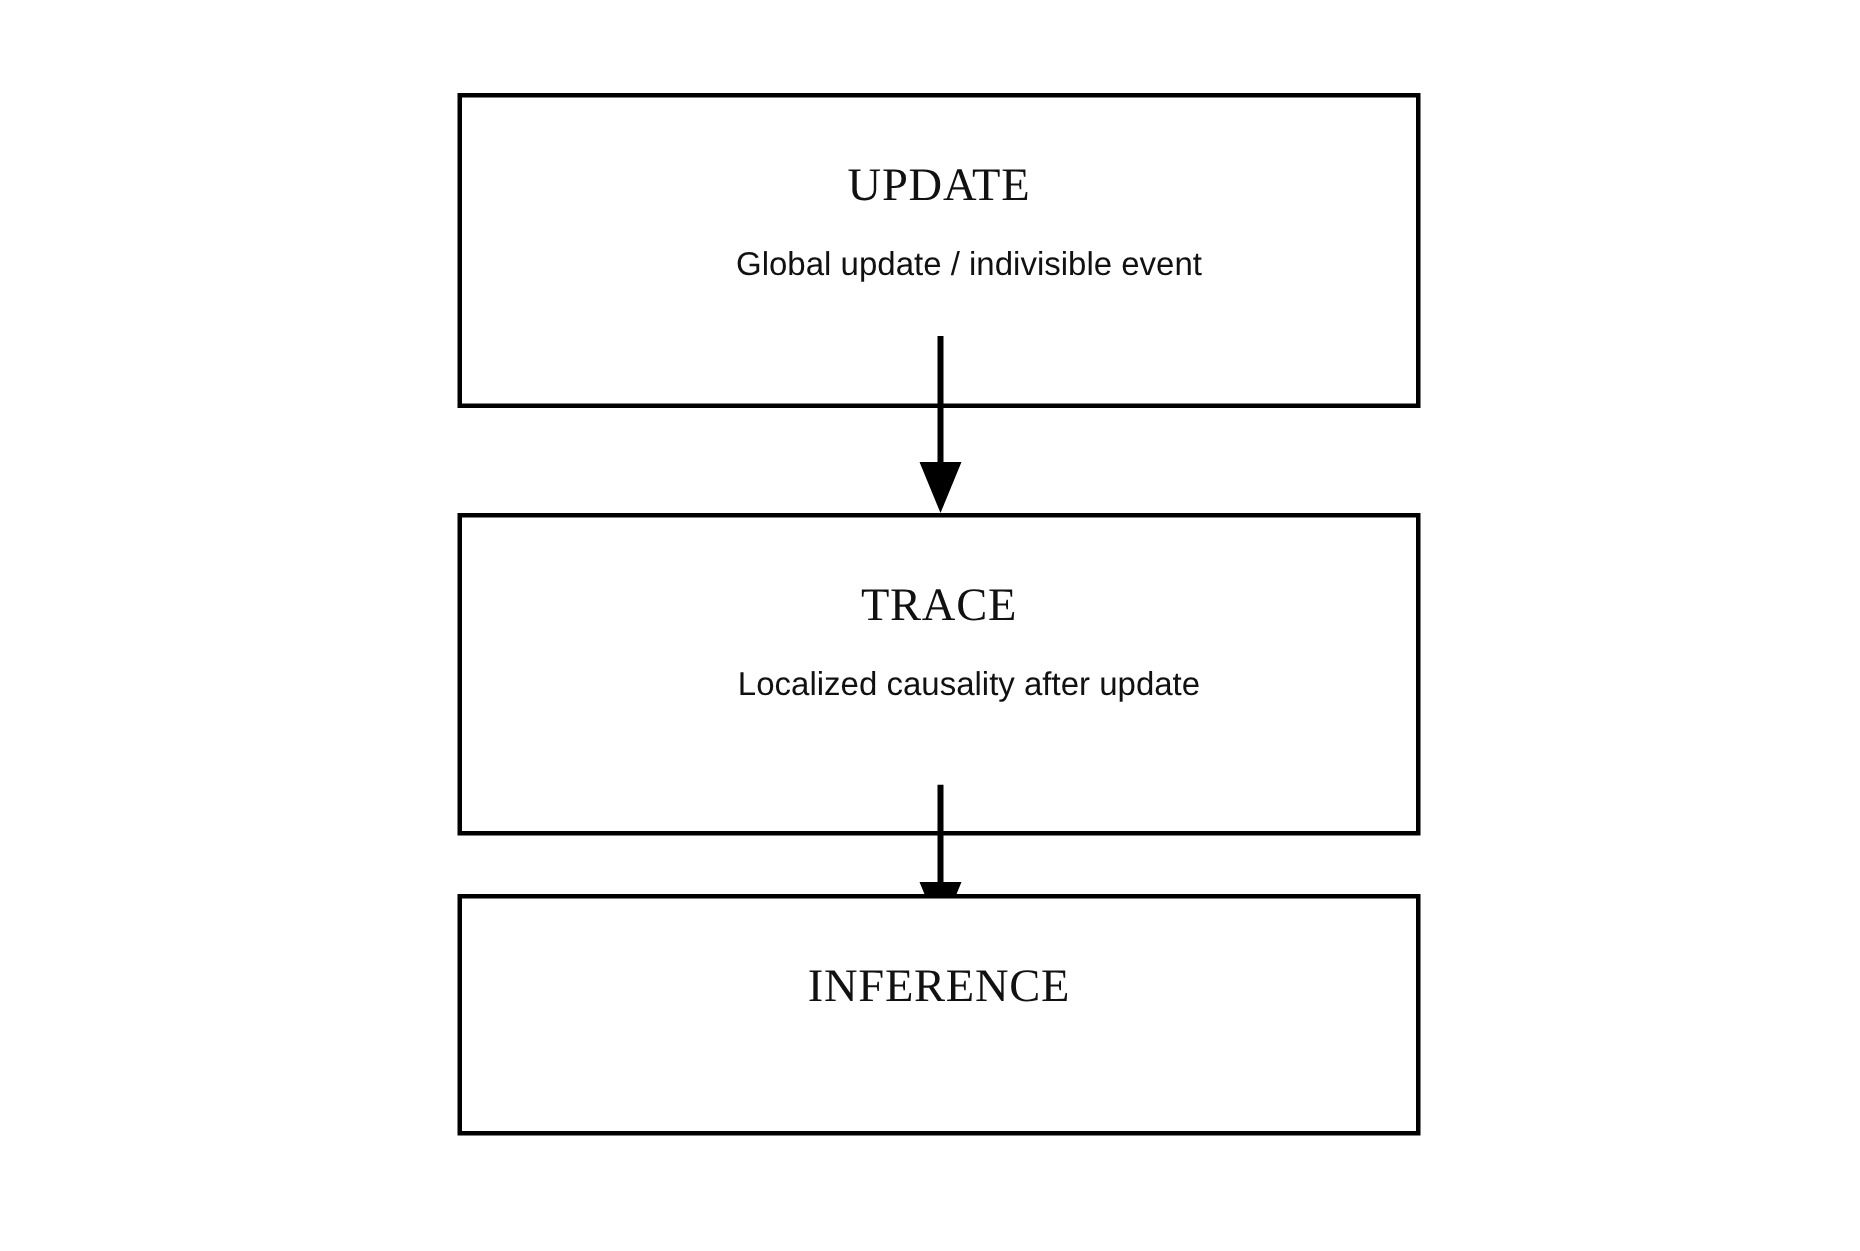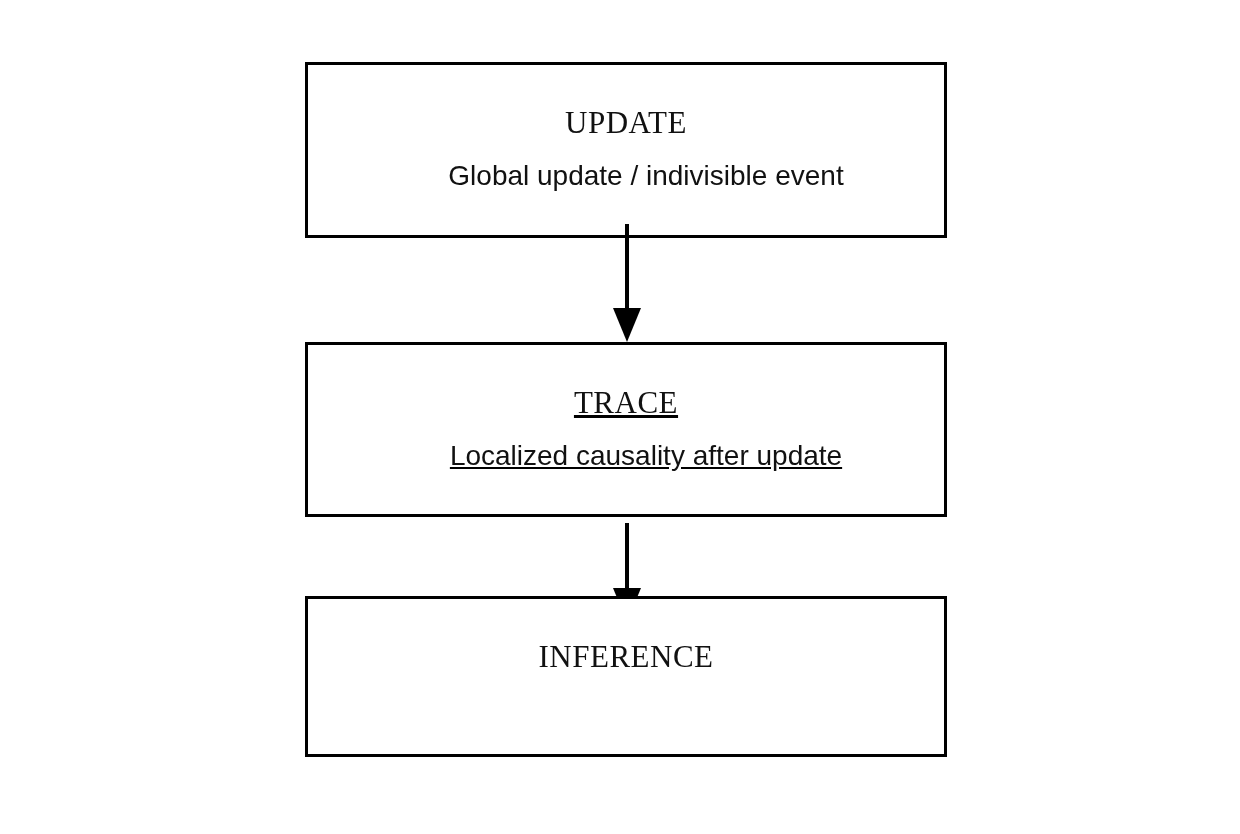--- a/index.html
+++ b/index.html
@@ -16,36 +16,36 @@
   }
   .node {
     position: absolute;
     left: 305px;
     width: 642px;
     box-sizing: border-box;
     border: 3px solid #000000;
     background: #ffffff;
     text-align: center;
   }
-  #node-update    { top: 62px;  height: 176px; }
-  #node-trace     { top: 342px; height: 175px; text-decoration: underline; }
+  #node-update    { top: 62px;  height: 210px; }
+  #node-trace     { top: 342px; height: 215px; }
   #node-inference { top: 596px; height: 161px; }
 
   .node-title {
     font-family: "Liberation Serif", "DejaVu Serif", serif;
     font-size: 31px;
     font-weight: 400;
     letter-spacing: 0.5px;
     color: #111111;
     line-height: 36px;
     margin-top: 40px;
   }
   .node-subtitle {
     font-family: "Liberation Sans", "DejaVu Sans", sans-serif;
-    font-size: 28px;
+    font-size: 22px;
     font-weight: 400;
     color: #111111;
     line-height: 25px;
     margin-top: 22px;
     margin-left: 40px;
   }
   .connector {
     position: absolute;
     left: 605px;
     display: block;

